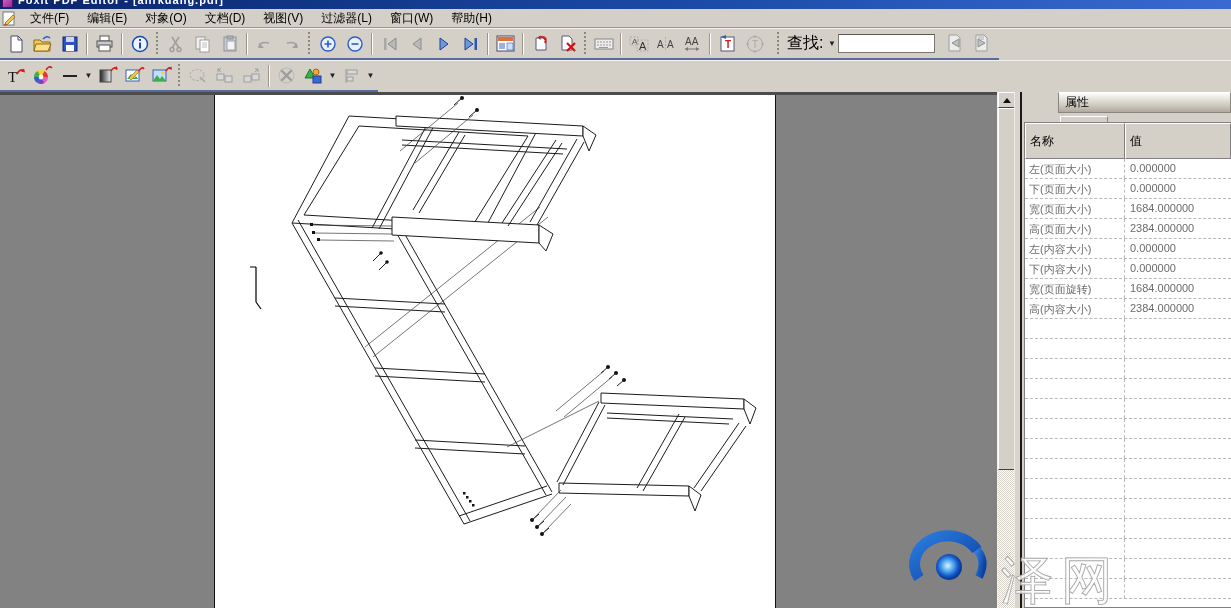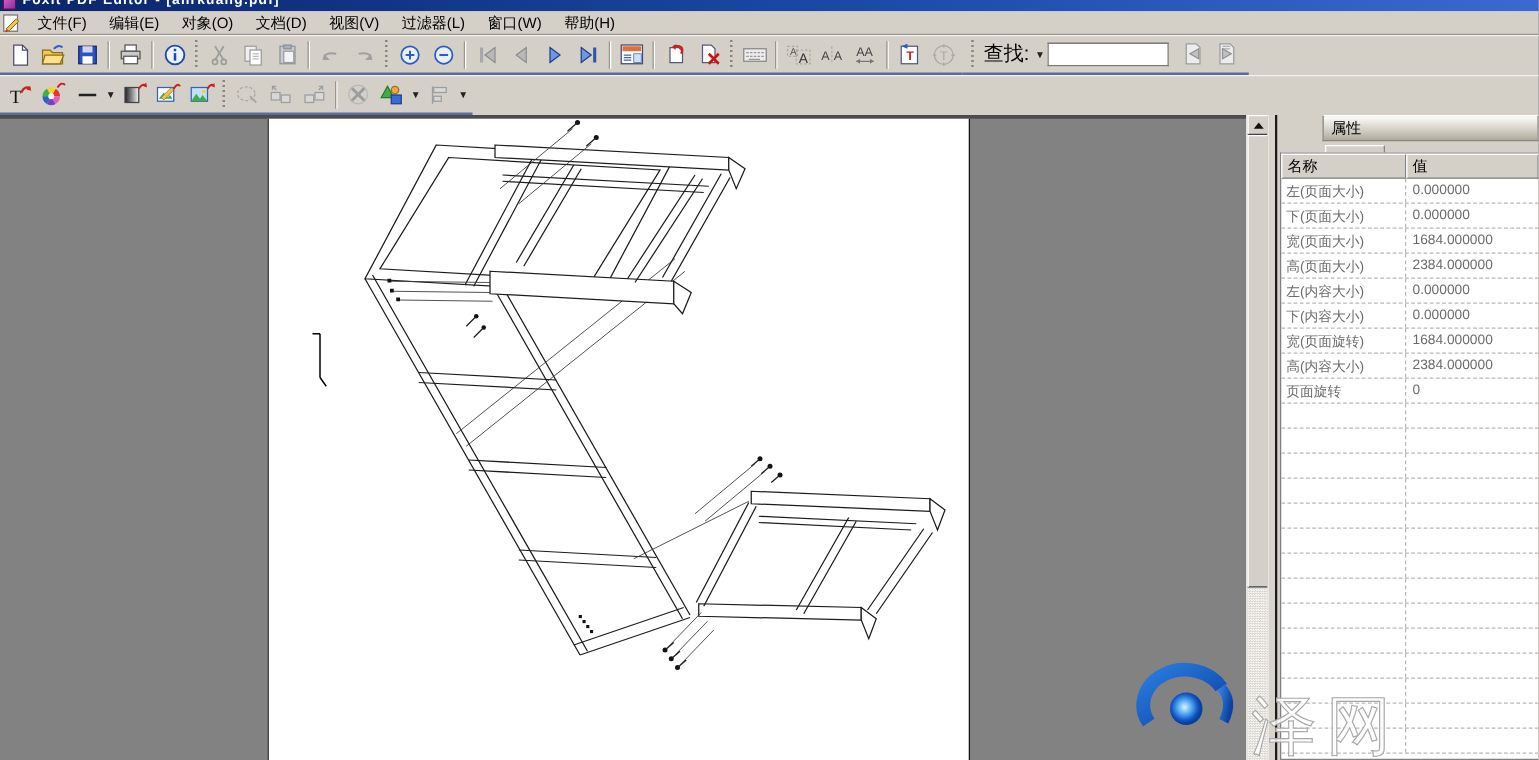--- a/index.html
+++ b/index.html
@@ -61,21 +61,21 @@
   #panel{position:absolute;left:1022px;top:0;width:209px;height:516px;background:#d4d0c8;overflow:hidden;padding-left:36px;}
   #panel-header{height:21px;background:linear-gradient(#fdfdfb,#c9c5ba 70%,#aeaa9e);
     border:1px solid #8a867e;border-top-color:#fff;font-size:12px;color:#000;
     display:flex;align-items:center;padding-left:6px;}
   #tabrow{height:24px;position:relative;border-bottom:1px solid #c0bcb2;}
   #tab-page{position:absolute;left:2px;top:3px;width:48px;height:21px;background:#d4d0c8;
     border:1px solid #8a867e;border-bottom:none;border-top-color:#fff;border-left-color:#fff;
     font-size:11px;display:flex;align-items:center;justify-content:center;}
   #grid{position:absolute;left:2px;top:30px;width:207px;height:486px;background:#fff;
     border:1px solid #808080;border-right:none;}
-  .gh{display:flex;height:20px;text-align:right;}
+  .gh{display:flex;height:36px;text-align:right;}
   .ghc{background:#d4d0c8;border:1px solid #808080;border-top-color:#fff;border-left-color:#fff;
     font-size:12px;color:#000;display:flex;align-items:center;padding-left:4px;}
   .ghc.c1{width:100px;}
   .ghc.c2{flex:1;}
   .grow{height:20px;display:flex;border-bottom:1px dashed #b8b8b8;font-size:11px;color:#6b6b6b;}
   .grow .n{width:100px;padding:3px 0 0 4px;border-right:1px dashed #b8b8b8;overflow:hidden;white-space:nowrap;}
   .grow .v{flex:1;padding:3px 0 0 5px;overflow:hidden;white-space:nowrap;}
   
   #watermark{position:absolute;left:903px;top:526px;width:220px;height:82px;pointer-events:none;z-index:60;}
   
@@ -544,24 +544,20 @@
           </div>
         <div class="grow">
           <div class="n">宽(页面旋转)</div>
           <div class="v">1684.000000</div>
           </div>
         <div class="grow">
           <div class="n">高(内容大小)</div>
           <div class="v">2384.000000</div>
           </div>
         <div class="grow">
-          <div class="n">页面旋转</div>
-          <div class="v">0</div>
-          </div>
-        <div class="grow">
             <div class="n"></div>
             <div class="v"></div>
           </div>
         <div class="grow">
             <div class="n"></div>
             <div class="v"></div>
           </div>
         <div class="grow">
             <div class="n"></div>
             <div class="v"></div>

